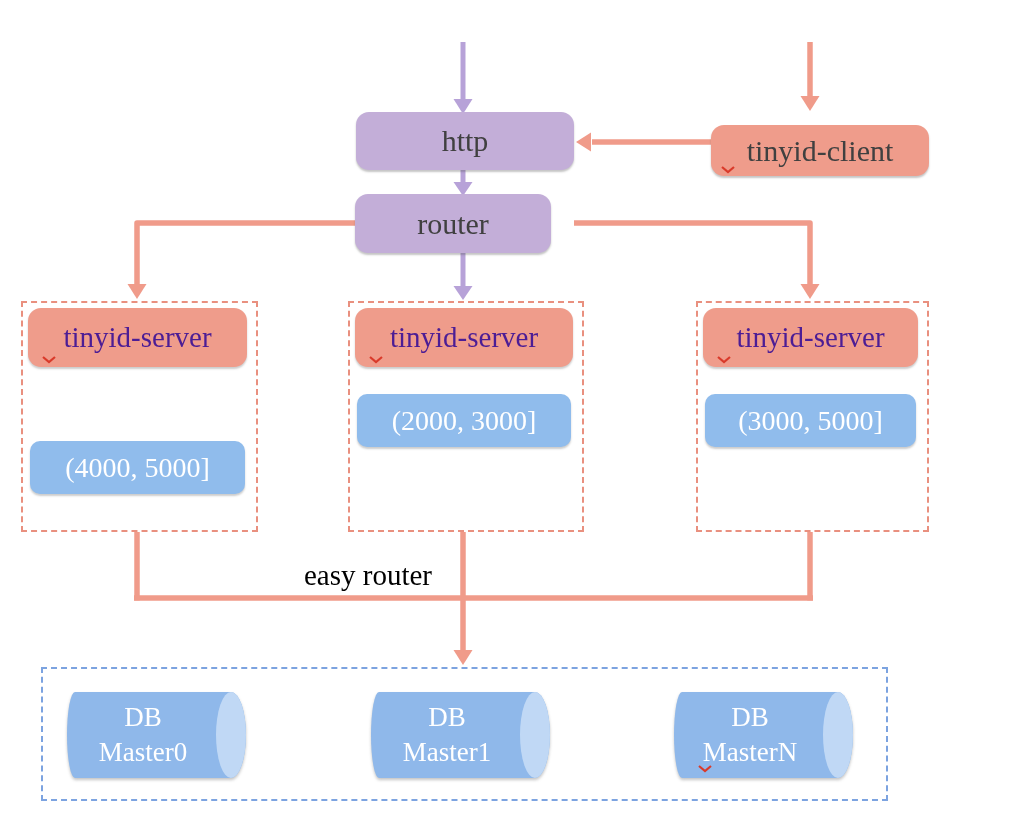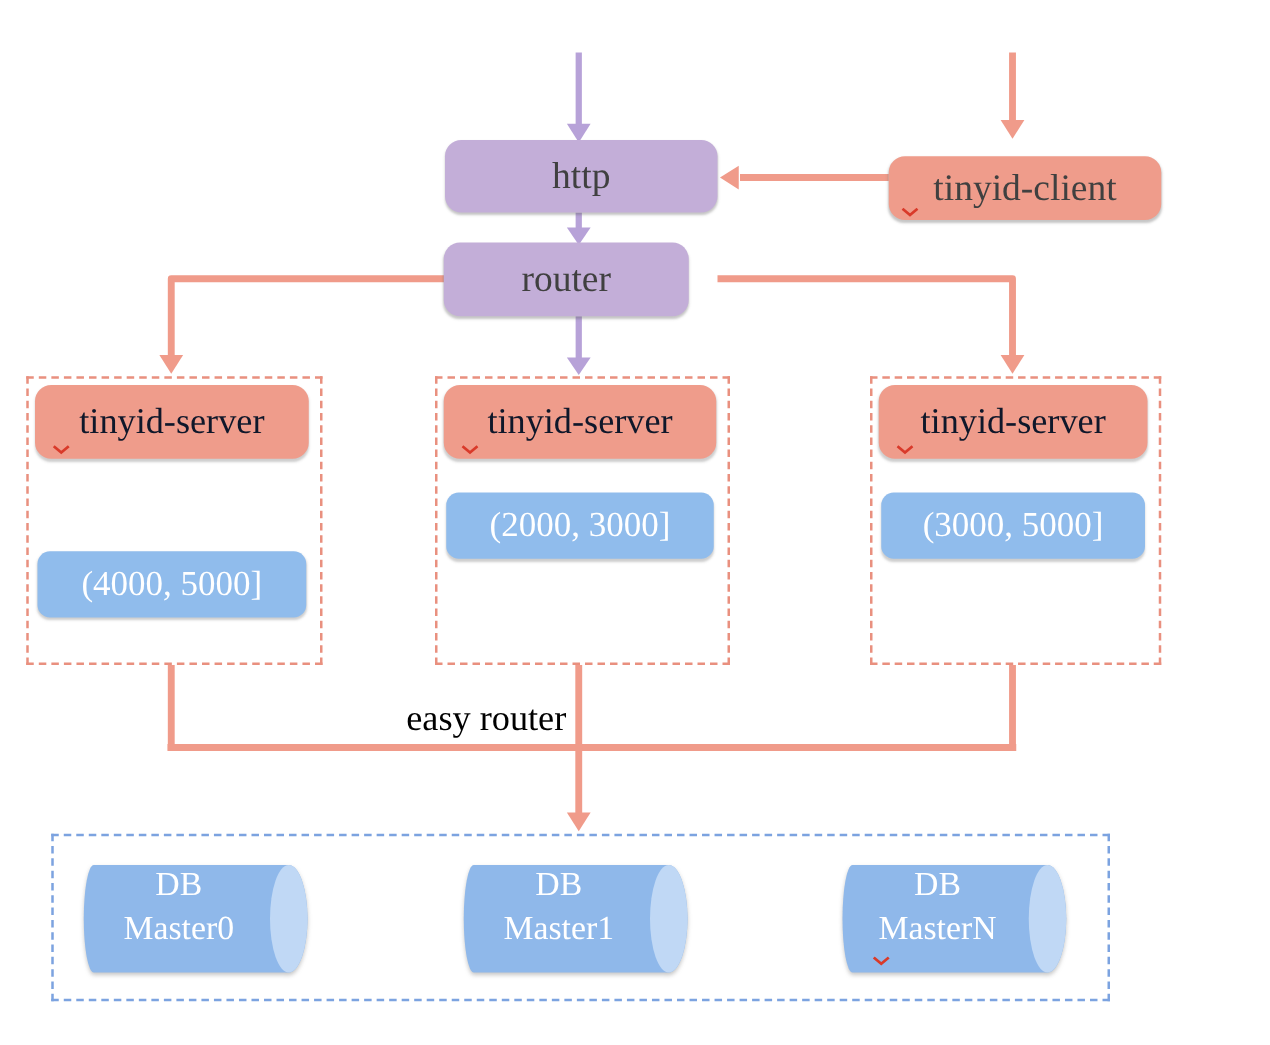--- a/index.html
+++ b/index.html
@@ -34,56 +34,56 @@
     box-sizing:border-box;
     background:#ffffff;
   }
   .group-0 { left:21px;  width:237px; }
   .group-1 { left:348px; width:236px; }
   .group-2 { left:696px; width:233px; }
   .server-box {
     position:absolute; left:5px; right:9px; top:5px; height:59px;
     background:#ef9c8b; border-radius:13px;
     display:flex; align-items:center; justify-content:center;
-    color:#0f172a; font-size:29px;
+    color:#4c1d95; font-size:29px;
     box-shadow:0 2px 2px rgba(90,90,90,0.3);
   }
   .range-box {
     position:absolute; left:7px; right:11px; height:53px;
     background:#90bcec; border-radius:10px;
     display:flex; align-items:center; justify-content:center;
     color:#ffffff; font-size:28px;
     box-shadow:0 2px 2px rgba(90,90,90,0.3);
   }
   .range-0 { top:91px; }
   .range-1 { top:138px; }
 
   .easy-router-label {
     position:absolute; left:283px; top:559px; width:170px;
-    color:#000000; font-size:29px; text-align:right;
+    color:#000000; font-size:29px; text-align:center;
     background:#ffffff;
   }
 
   .db-box {
     position:absolute; left:41px; top:667px; width:847px; height:134px;
     border:2px dashed #7ca3e0;
     box-sizing:border-box;
     background:#ffffff;
   }
   .cyl {
     position:absolute; top:690px; width:190px; height:90px;
     filter:drop-shadow(0 2px 1.5px rgba(90,90,90,0.35));
   }
   .cyl-0 { left:59px;  }
   .cyl-1 { left:363px; }
   .cyl-2 { left:666px; }
   .cyl svg.cyl-shape { position:absolute; left:0; top:0; }
   .cyl-label {
     position:absolute; left:0; top:0; right:22px; bottom:0;
-    display:flex; flex-direction:column; align-items:center; 
+    display:flex; flex-direction:column; align-items:center; justify-content:center;
     color:#ffffff; font-size:27px; line-height:1.3;
   }
   .squig { position:absolute; pointer-events:none; }
   .squig-client { left:10px;  bottom:2px; }
   .squig-server { left:14px;  bottom:3px; }
   .squig-dbn    { left:32px;  bottom:7px; }
 </style>
 </head>
 <body>
 

